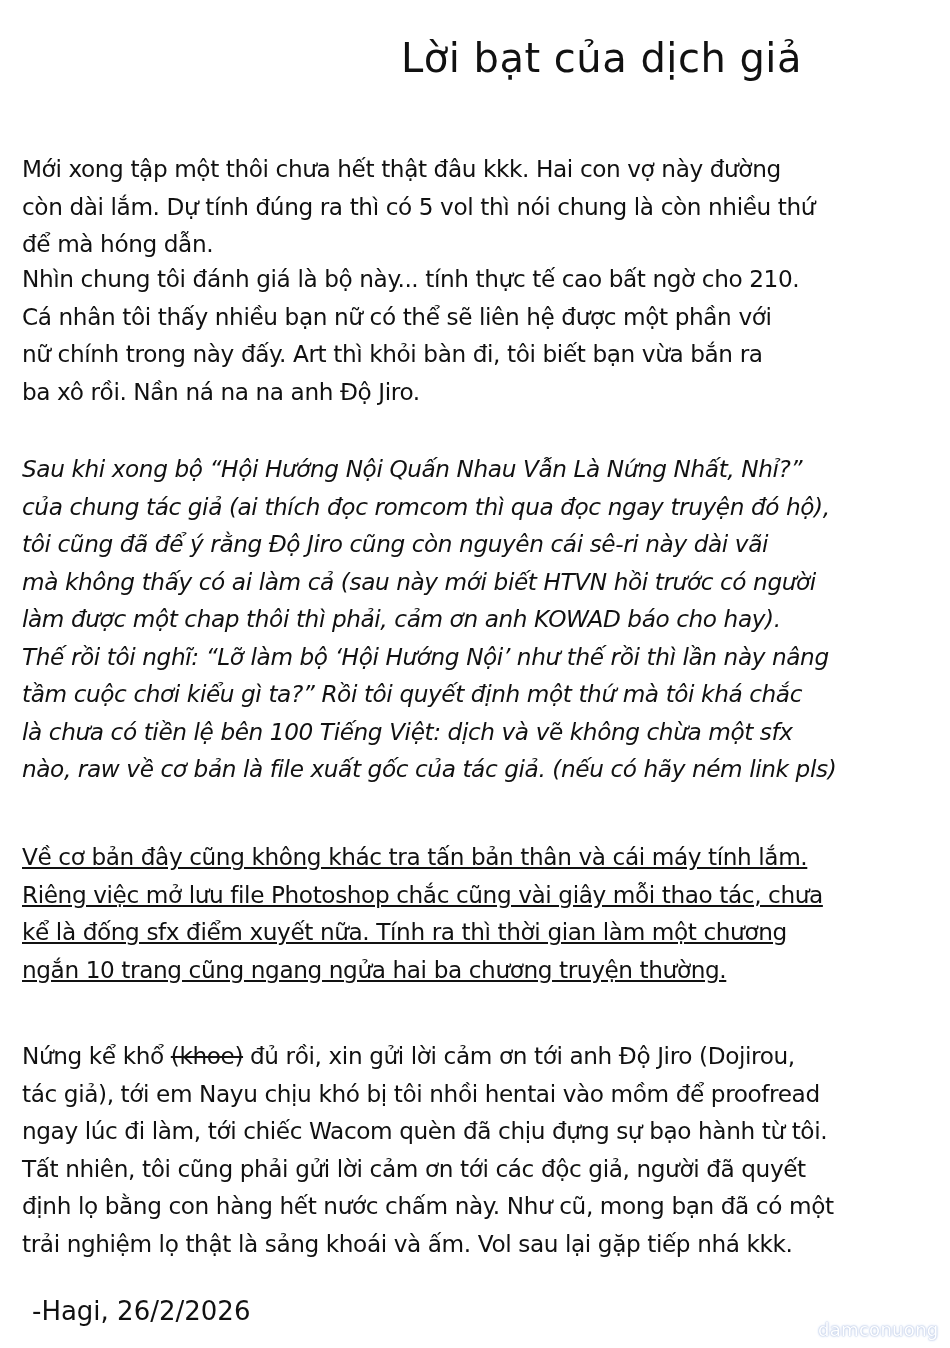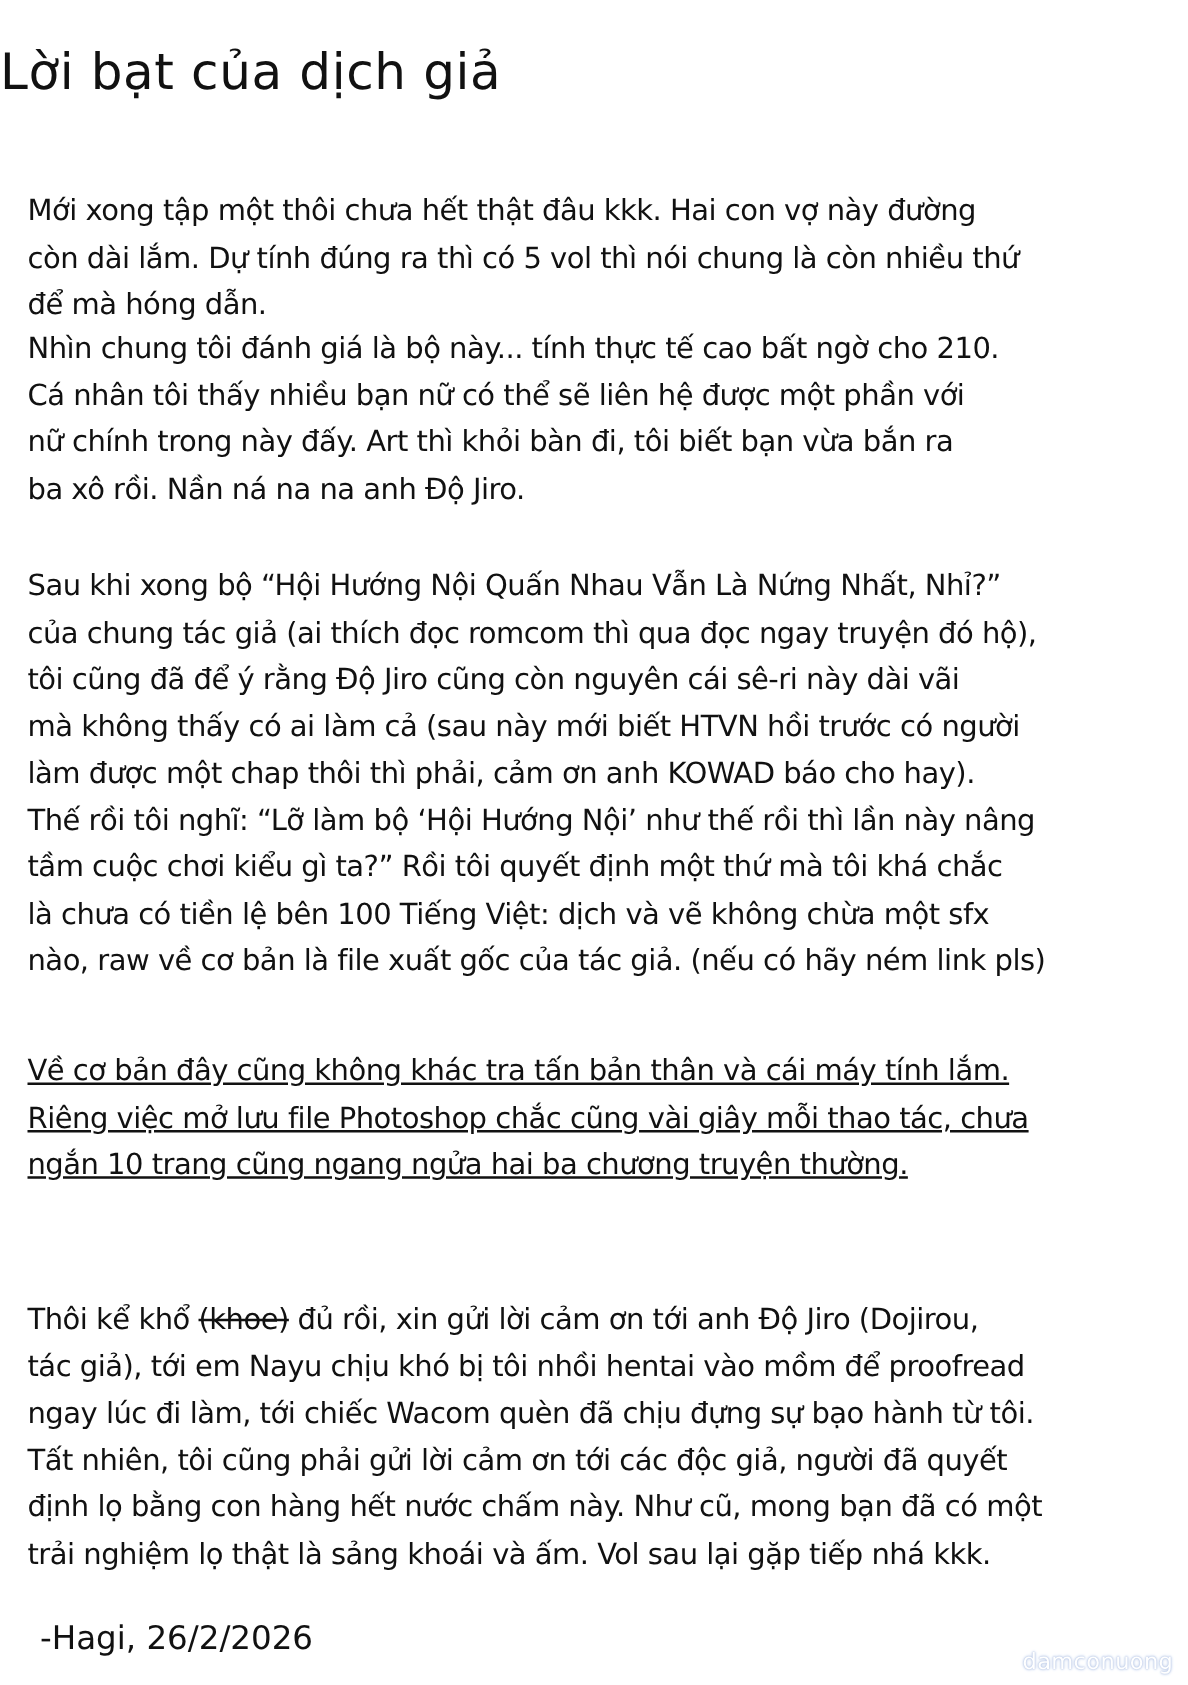--- a/index.html
+++ b/index.html
@@ -19,21 +19,21 @@
       position: absolute;
       left: 0; top: 0;
       width: 950px;
       height: 1348px;
     }
     .title {
       position: absolute;
       left: 0;
       top: 28px;
       width: 802px;
-      text-align: left;
+      text-align: right;
       font-size: 40px;
       line-height: 60px;
       font-weight: 500;
       letter-spacing: 0.5px;
     }
     .para {
       position: absolute;
       left: 22px;
       width: 925px;
     }
@@ -81,41 +81,42 @@
     <span class="line">để mà hóng dẫn.</span>
   </div>
 
   <div class="para" style="top:260px;">
     <span class="line">Nhìn chung tôi đánh giá là bộ này... tính thực tế cao bất ngờ cho 210.</span>
     <span class="line">Cá nhân tôi thấy nhiều bạn nữ có thể sẽ liên hệ được một phần với</span>
     <span class="line">nữ chính trong này đấy. Art thì khỏi bàn đi, tôi biết bạn vừa bắn ra</span>
     <span class="line">ba xô rồi. Nần ná na na anh Độ Jiro.</span>
   </div>
 
-  <div class="para" style="top:450px;">
+  <div class="para" style="top:450px;font-style:italic;">
     <span class="line">Sau khi xong bộ “Hội Hướng Nội Quấn Nhau Vẫn Là Nứng Nhất, Nhỉ?”</span>
     <span class="line">của chung tác giả (ai thích đọc romcom thì qua đọc ngay truyện đó hộ),</span>
     <span class="line">tôi cũng đã để ý rằng Độ Jiro cũng còn nguyên cái sê-ri này dài vãi</span>
     <span class="line">mà không thấy có ai làm cả (sau này mới biết HTVN hồi trước có người</span>
     <span class="line">làm được một chap thôi thì phải, cảm ơn anh KOWAD báo cho hay).</span>
     <span class="line">Thế rồi tôi nghĩ: “Lỡ làm bộ ‘Hội Hướng Nội’ như thế rồi thì lần này nâng</span>
     <span class="line">tầm cuộc chơi kiểu gì ta?” Rồi tôi quyết định một thứ mà tôi khá chắc</span>
     <span class="line">là chưa có tiền lệ bên 100 Tiếng Việt: dịch và vẽ không chừa một sfx</span>
     <span class="line">nào, raw về cơ bản là file xuất gốc của tác giả. (nếu có hãy ném link pls)</span>
   </div>
 
   <div class="para" style="top:838px;text-decoration:underline;">
     <span class="line">Về cơ bản đây cũng không khác tra tấn bản thân và cái máy tính lắm.</span>
     <span class="line">Riêng việc mở lưu file Photoshop chắc cũng vài giây mỗi thao tác, chưa</span>
+    <span class="line">kể là đống sfx điểm xuyết nữa. Tính ra thì thời gian làm một chương</span>
     <span class="line">ngắn 10 trang cũng ngang ngửa hai ba chương truyện thường.</span>
   </div>
 
   <div class="para" style="top:1037px;">
     <span class="line">
-      <span>Thôi kể khổ </span><span class="strike">(khoe)</span><span> đủ rồi, xin gửi lời cảm ơn tới anh Độ Jiro (Dojirou,</span>
+      <span>Nứng kể khổ </span><span class="strike">(khoe)</span><span> đủ rồi, xin gửi lời cảm ơn tới anh Độ Jiro (Dojirou,</span>
     </span>
     <span class="line">tác giả), tới em Nayu chịu khó bị tôi nhồi hentai vào mồm để proofread</span>
     <span class="line">ngay lúc đi làm, tới chiếc Wacom quèn đã chịu đựng sự bạo hành từ tôi.</span>
     <span class="line">Tất nhiên, tôi cũng phải gửi lời cảm ơn tới các độc giả, người đã quyết</span>
     <span class="line">định lọ bằng con hàng hết nước chấm này. Như cũ, mong bạn đã có một</span>
     <span class="line">trải nghiệm lọ thật là sảng khoái và ấm. Vol sau lại gặp tiếp nhá kkk.</span>
   </div>
 
   <div class="signature">-Hagi, 26/2/2026</div>
 

